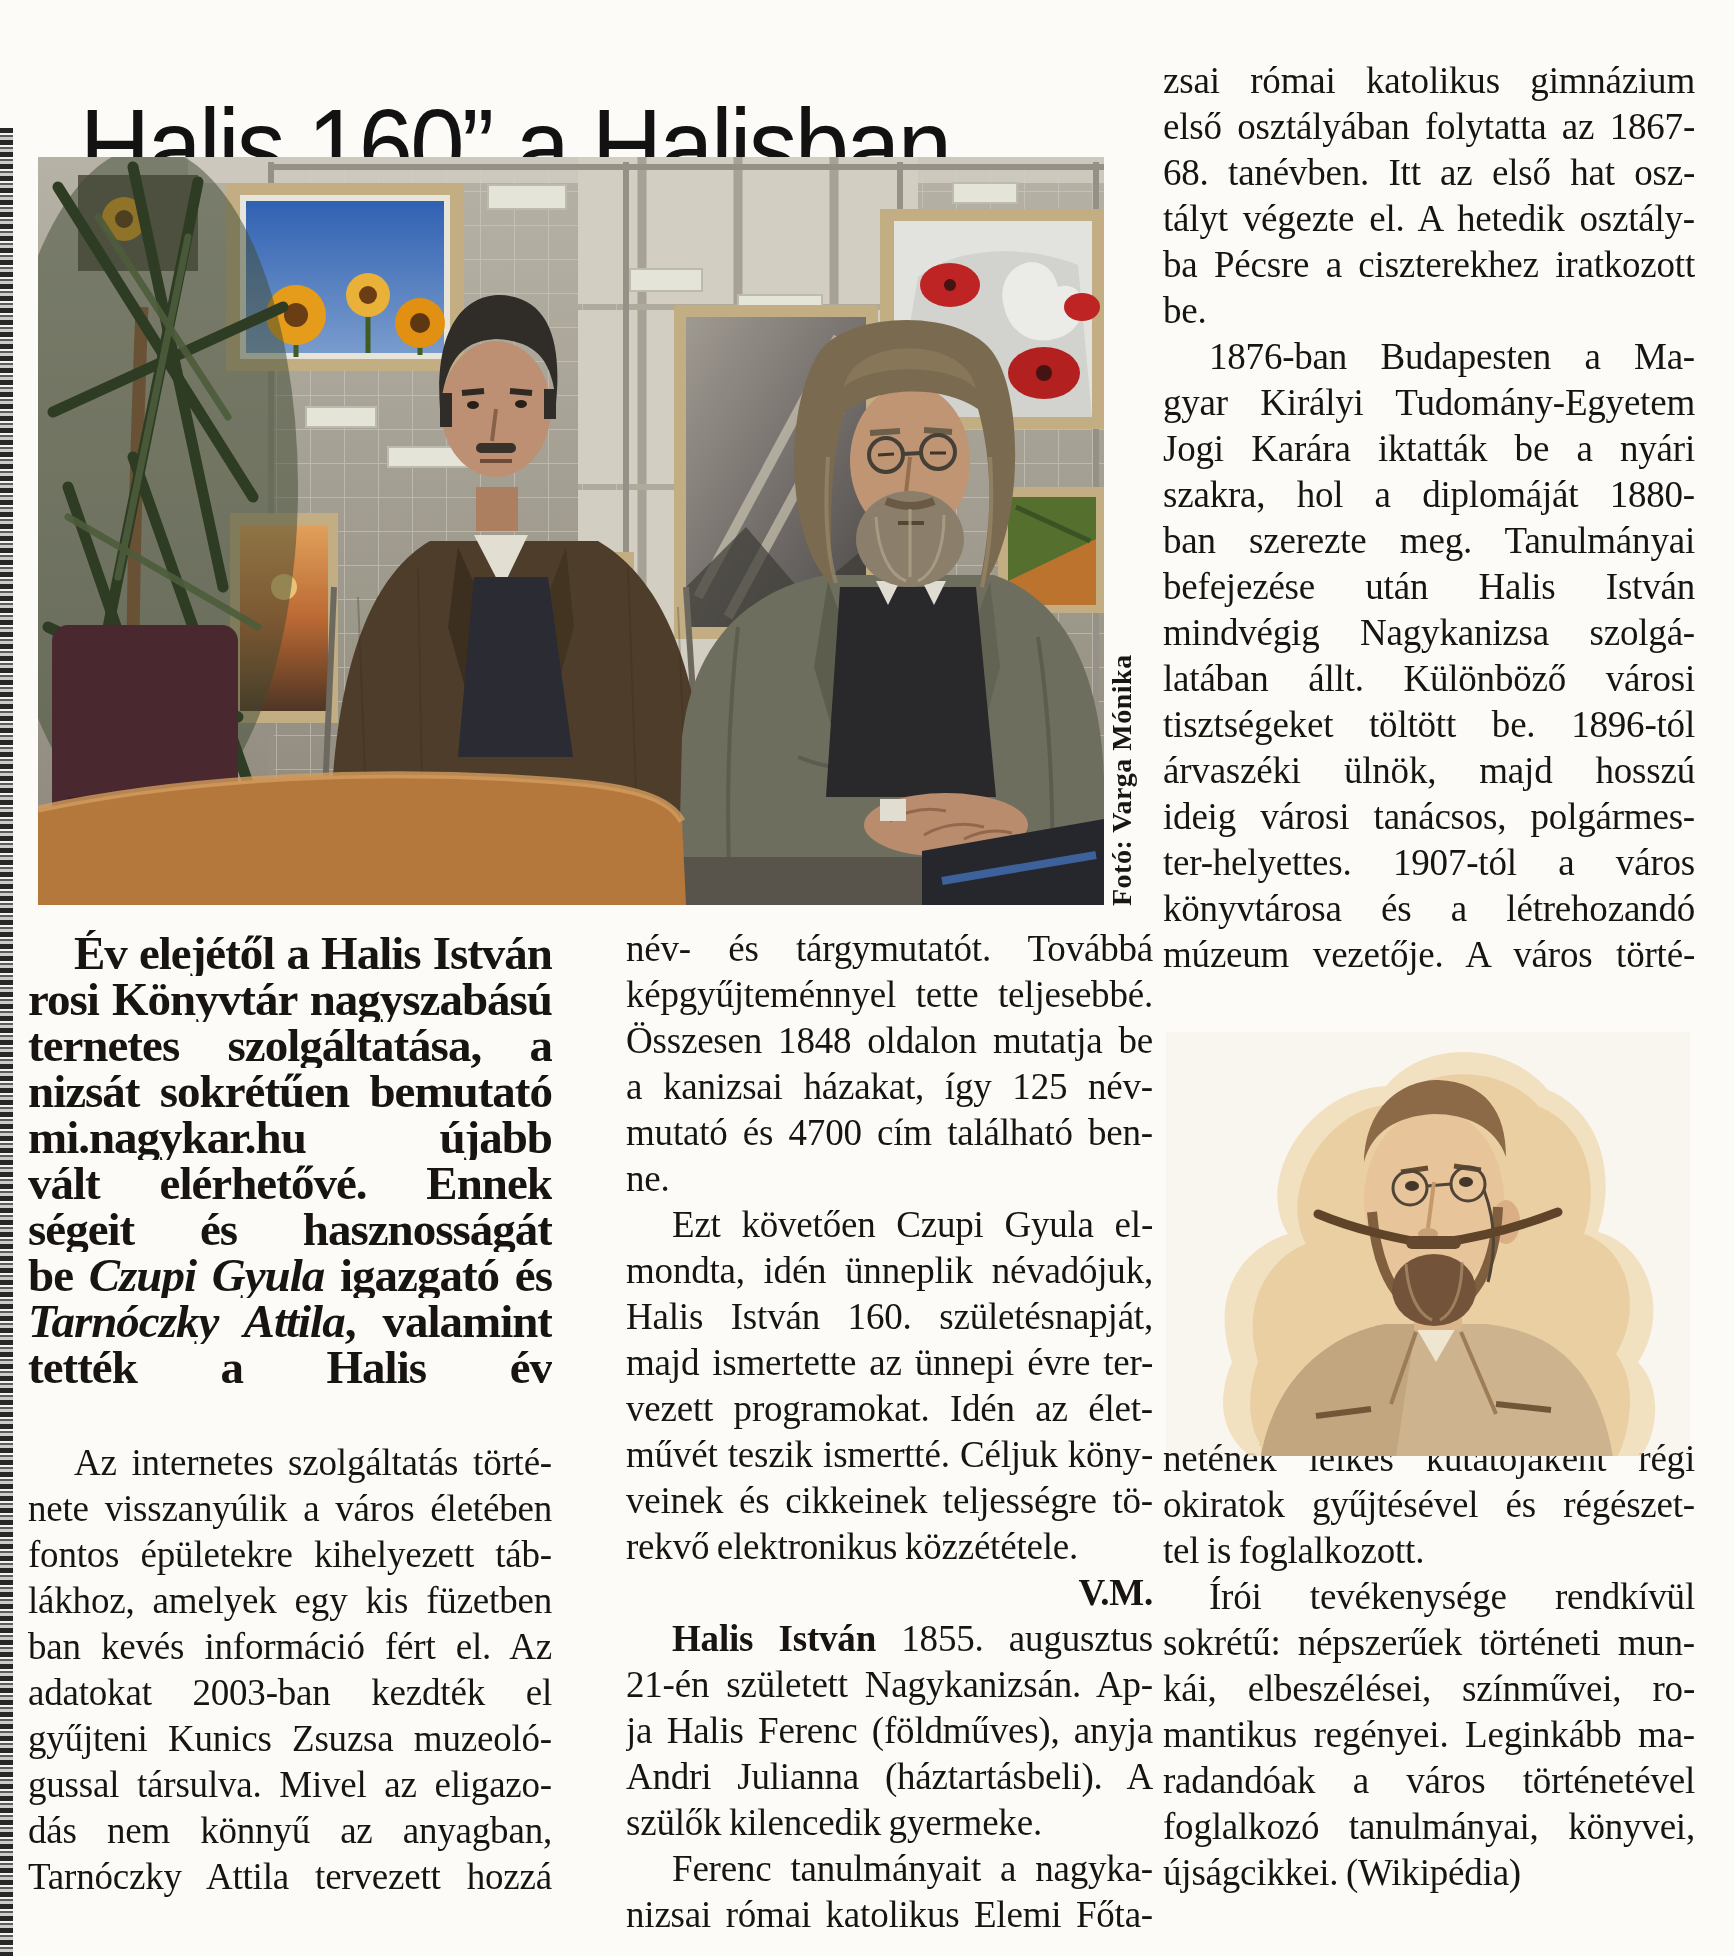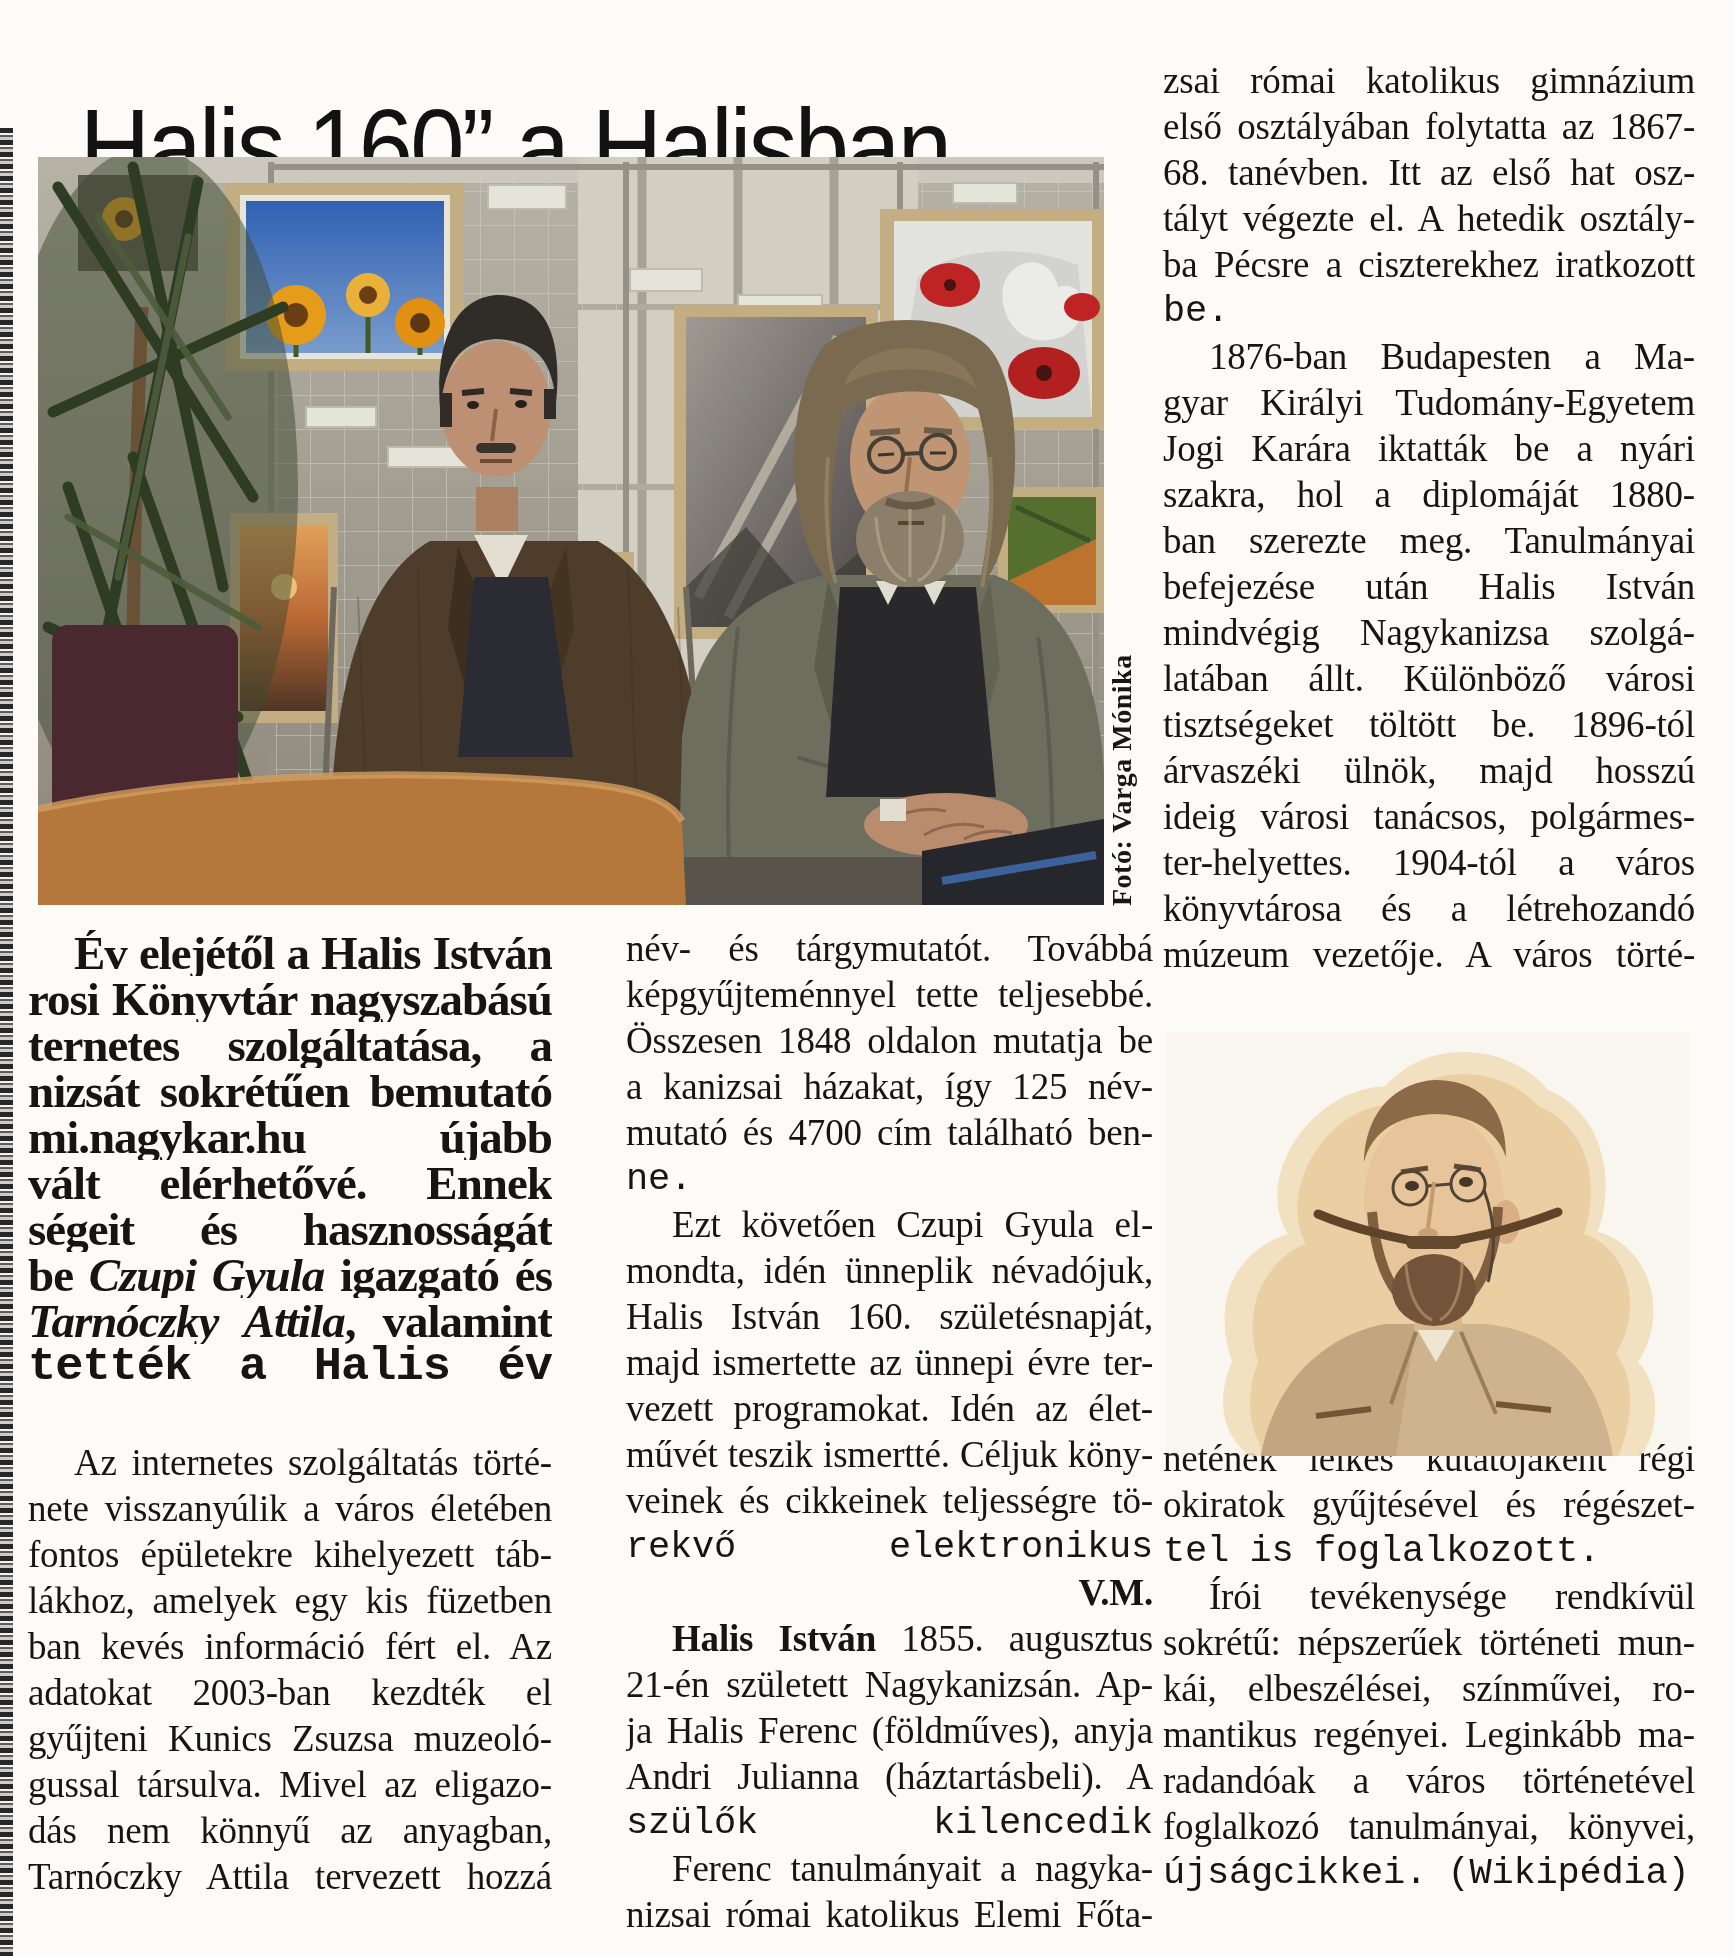--- a/index.html
+++ b/index.html
@@ -15,21 +15,21 @@
   .credit{position:absolute;left:1106px;top:906px;transform:rotate(-90deg);transform-origin:0 0;
         white-space:nowrap;font-weight:700;font-size:28px;letter-spacing:.5px;color:#1a1712;}
   .col{position:absolute;}
   #col-left{left:28px;top:930px;width:524px;}
   #col-middle{left:594px;top:926px;width:527px;margin-left:32px;}
   #col-right{left:1163px;top:58px;width:532px;}
   .para{margin:0;}
   .line{height:46px;line-height:46px;font-size:37px;letter-spacing:-0.2px;word-spacing:-1.5px;
         text-align:justify;text-align-last:justify;overflow:hidden;width:100%;}
   .line.ind{text-indent:46px;}
-  .line.end{text-align-last:left;font-family:Liberation Mono, monospace;}
+  .line.end{text-align-last:left;}
   .line.right{text-align-last:right;}
   .p-bold .line{font-weight:700;font-size:47px;letter-spacing:-1px;}
   .b{font-weight:700;}
   .bi{font-weight:700;font-style:italic;}
   #col-left .para:nth-of-type(2){margin-top:50px;}
   #col-right .para:nth-of-type(3){margin-top:458px;}
   .portrait{position:absolute;left:1166px;top:1032px;width:524px;height:424px;}
   svg{display:block;}
 </style>
 </head>
@@ -377,21 +377,21 @@
         <div class="line">gyar Királyi Tudomány-Egyetem</div>
         <div class="line">Jogi Karára iktatták be a nyári</div>
         <div class="line">szakra, hol a diplomáját 1880-</div>
         <div class="line">ban szerezte meg. Tanulmányai</div>
         <div class="line">befejezése után Halis István</div>
         <div class="line">mindvégig Nagykanizsa szolgá-</div>
         <div class="line">latában állt. Különböző városi</div>
         <div class="line">tisztségeket töltött be. 1896-tól</div>
         <div class="line">árvaszéki ülnök, majd hosszú</div>
         <div class="line">ideig városi tanácsos, polgármes-</div>
-        <div class="line">ter-helyettes. 1904-tól a város</div>
+        <div class="line">ter-helyettes. 1907-tól a város</div>
         <div class="line">könyvtárosa és a létrehozandó</div>
         <div class="line">múzeum vezetője. A város törté-</div>
       </div>
       <div class="para">
         <div class="line">netének lelkes kutatójaként régi</div>
         <div class="line">okiratok gyűjtésével és régészet-</div>
         <div class="line end">tel is foglalkozott.</div>
       </div>
       <div class="para">
         <div class="line ind">Írói tevékenysége rendkívül</div>

